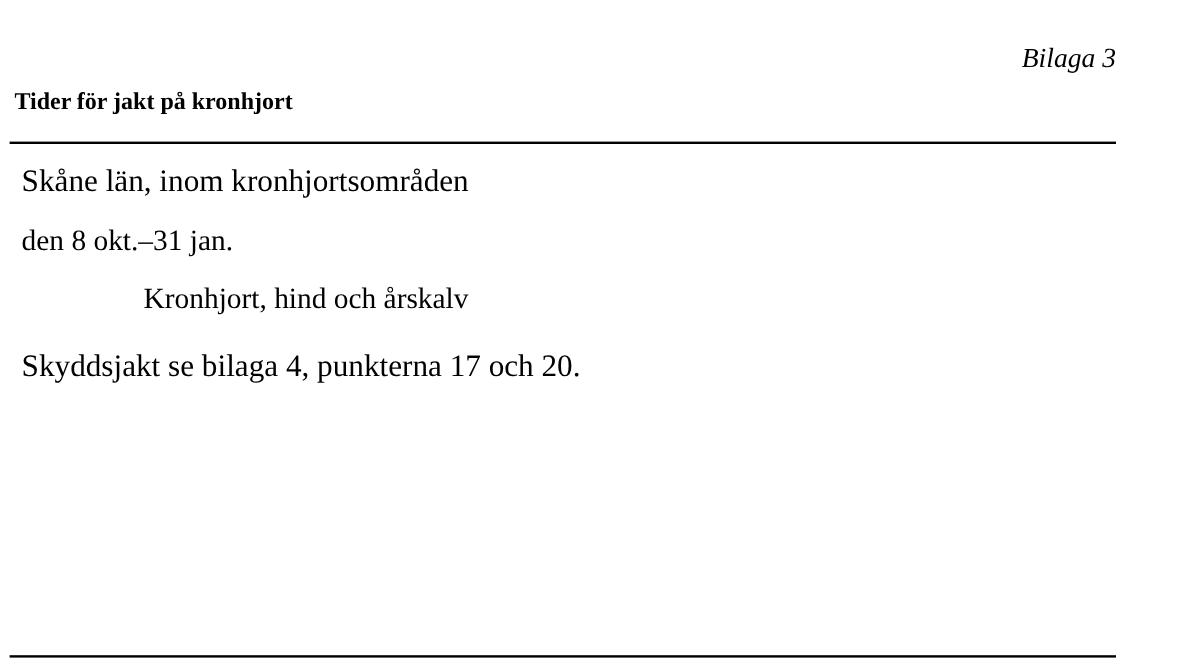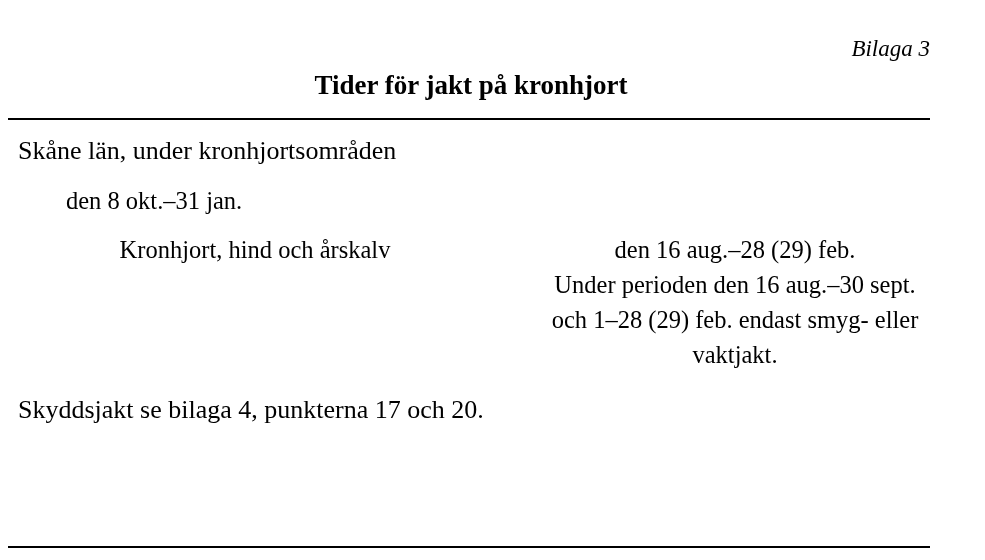--- a/index.html
+++ b/index.html
@@ -25,24 +25,23 @@
   .annex {
     margin-top: 36px;
     text-align: right;
     font-style: italic;
     font-size: 23px;
     line-height: 26px;
   }
   .title {
     margin: 6px 0 0 0;
     padding-left: 4px;
-    font-size: 27px;
+    font-size: 20px;
     font-weight: bold;
     line-height: 34px;
-    text-align: center;
   }
   .rule {
     border: none;
     border-top: 2px solid #000000;
     margin: 16px 0 0 0;
     width: 100%;
   }
   .rule-bottom {
     position: absolute;
     left: 8px;
@@ -78,55 +77,50 @@
     margin-top: 14px;
     text-align: center;
   }
   .species-col {
     width: 474px;
     flex: 0 0 474px;
   }
   .period-col {
     flex: 1 1 auto;
     max-width: 438px;
-    margin-left: 48px;
   }
   .footer-note {
     margin: 22px 0 0 0;
     padding-left: 10px;
     font-size: 26px;
     line-height: 32px;
   }
 </style>
 </head>
 <body>
 
 <div class="page">
   <div class="content">
 
     <div class="annex">Bilaga 3</div>
 
     <h1 class="title">Tider för jakt på kronhjort</h1>
 
     <hr class="rule">
 
-    <h2 class="section-heading">Skåne län, under kronhjortsområden</h2>
+    <h2 class="section-heading">Skåne län, inom kronhjortsområden</h2>
 
 
 
     <div class="schedule-row row-first">
       <div class="period-col">den 8 okt.–31 jan.</div>
     </div>
 
     <div class="schedule-row row-second">
       <div class="species-col">Kronhjort, hind och årskalv</div>
-      <div class="period-col">
-        <div>den 16 aug.–28 (29) feb.</div>
-        <div>Under perioden den 16 aug.–30 sept. och 1–28 (29) feb. endast smyg- eller vaktjakt.</div>
-      </div>
     </div>
 
     <p class="footer-note">Skyddsjakt se bilaga 4, punkterna 17 och 20.</p>
 
   </div>
 
   <hr class="rule rule-bottom">
 </div>
 
 </body></html>

